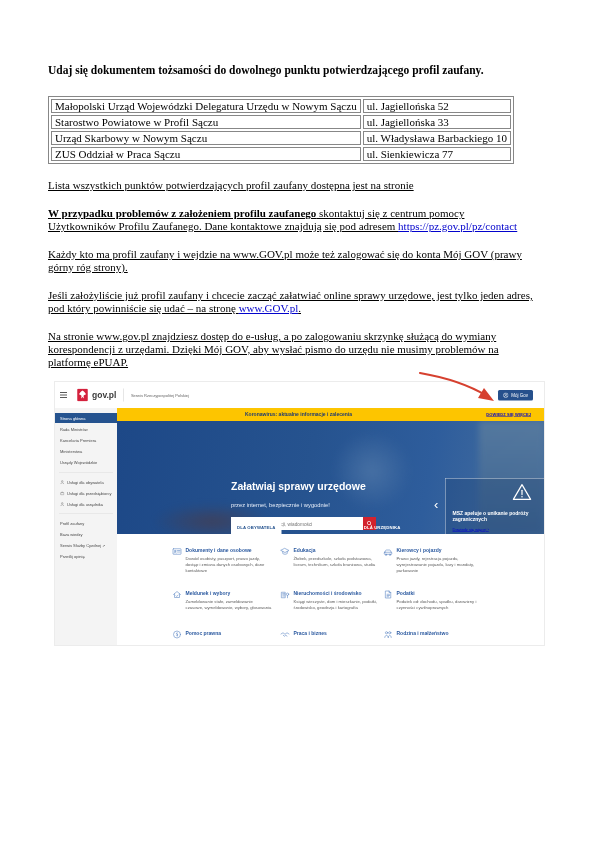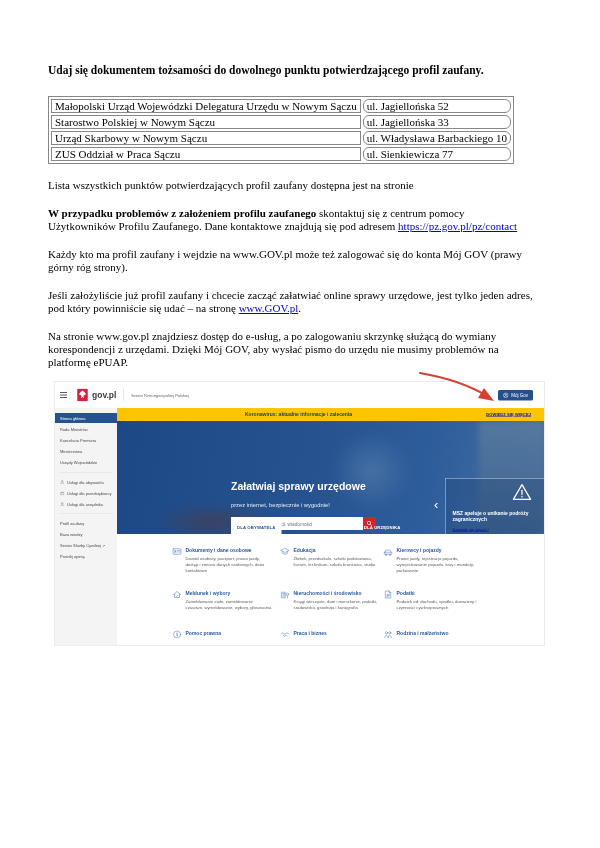--- a/index.html
+++ b/index.html
@@ -3,22 +3,22 @@
 <meta charset="utf-8">
 <style>
   * { margin:0; padding:0; box-sizing:border-box; }
   html,body { background:#fff; }
   .page { position:relative; width:600px; height:848px; background:#fff; overflow:hidden;
           font-family:"Liberation Serif", serif; color:#000; }
   .doc { padding:64px 24px 0 48px; }
   .doc h1 { font-size:11.5px; font-weight:bold; white-space:nowrap; }
   table.points { border-collapse:separate; border-spacing:2px; border:1px solid #878787; margin-top:20px; }
   table.points td { border:1px solid #878787; font-size:11px; padding:0 3px; height:14px; white-space:nowrap; }
-  td.c1 { width:284px; } td.c2 { width:126px;border-radius:6px; }
-  .doc p { font-size:11px; line-height:13px; width:487px; margin-top:15px; }
+  td.c1 { width:284px; } td.c2 { width:126px; }
+  .doc p { font-size:11px; line-height:13px; width:487px; margin-top:15px;text-decoration:underline; }
   .doc a { color:#0202cc; text-decoration:underline; cursor:pointer; }
 
   
   .shot-outer { position:relative; width:489px; height:263px; margin:13px 0 0 7px;
                 outline:1px solid #ececec; overflow:hidden; }
   .shot { position:absolute; top:0; left:0; width:978px; height:526px;
           transform:scale(0.5); transform-origin:0 0; background:#fff;
           font-family:"Liberation Sans", sans-serif; }
 
   .s-header { position:absolute; top:0; left:0; width:978px; height:52px; background:#fff;
@@ -94,21 +94,21 @@
 
     <h1><span>Udaj się dokumentem tożsamości do dowolnego punktu potwierdzającego profil zaufany.</span></h1>
 
     <table class="points">
       <tbody>
           <tr>
         <td class="c1">Małopolski Urząd Wojewódzki Delegatura Urzędu w Nowym Sączu</td>
         <td class="c2">ul. Jagiellońska 52</td>
       </tr>
       <tr>
-        <td class="c1">Starostwo Polskiej w Nowym Sączu</td>
+        <td class="c1">Starostwo Powiatowe w Profil Sączu</td>
         <td class="c2">ul. Jagiellońska 33</td>
       </tr>
       <tr>
         <td class="c1">Urząd Skarbowy w Nowym Sączu</td>
         <td class="c2">ul. Władysława Barbackiego 10</td>
       </tr>
       <tr>
         <td class="c1">ZUS Oddział w Praca Sączu</td>
         <td class="c2">ul. Sienkiewicza 77</td>
       </tr>

